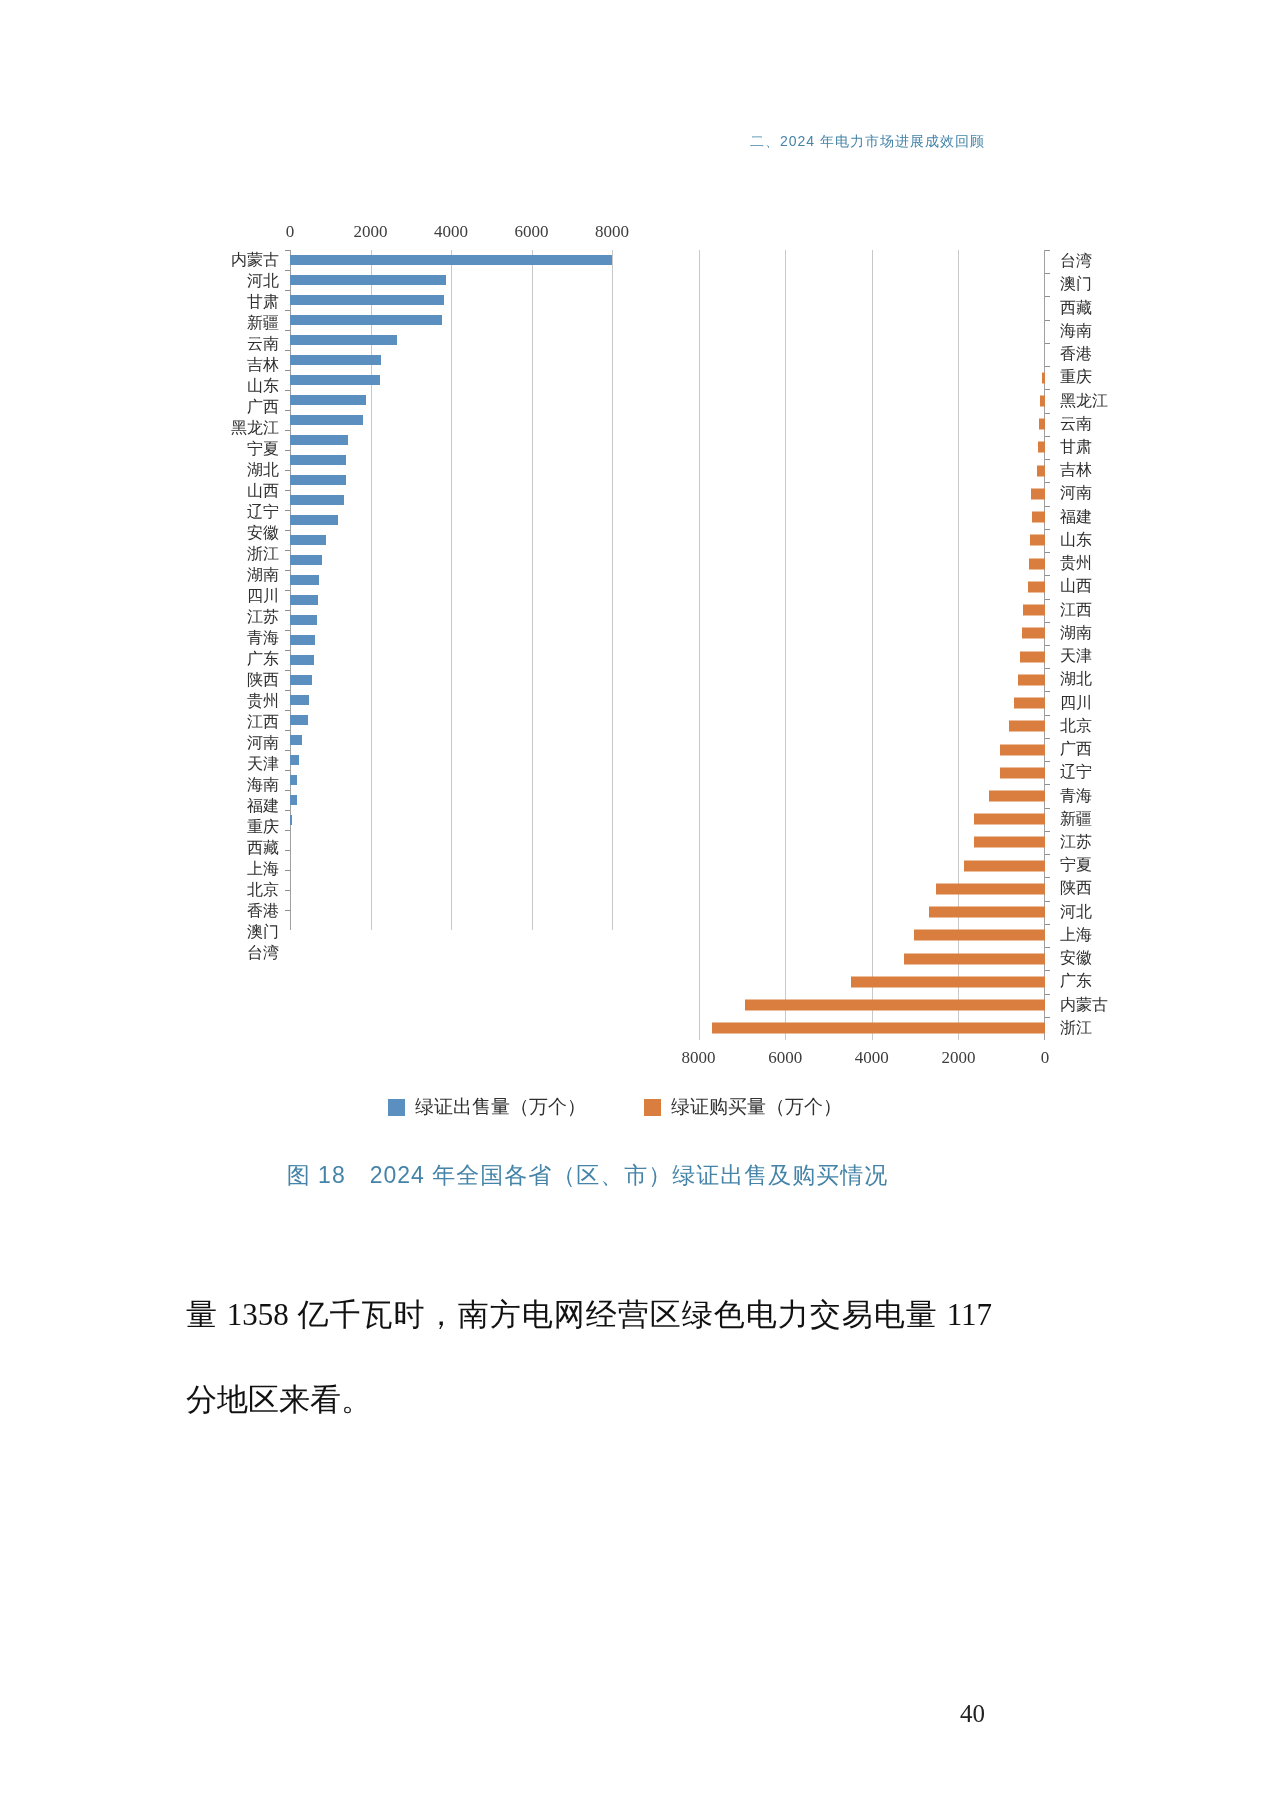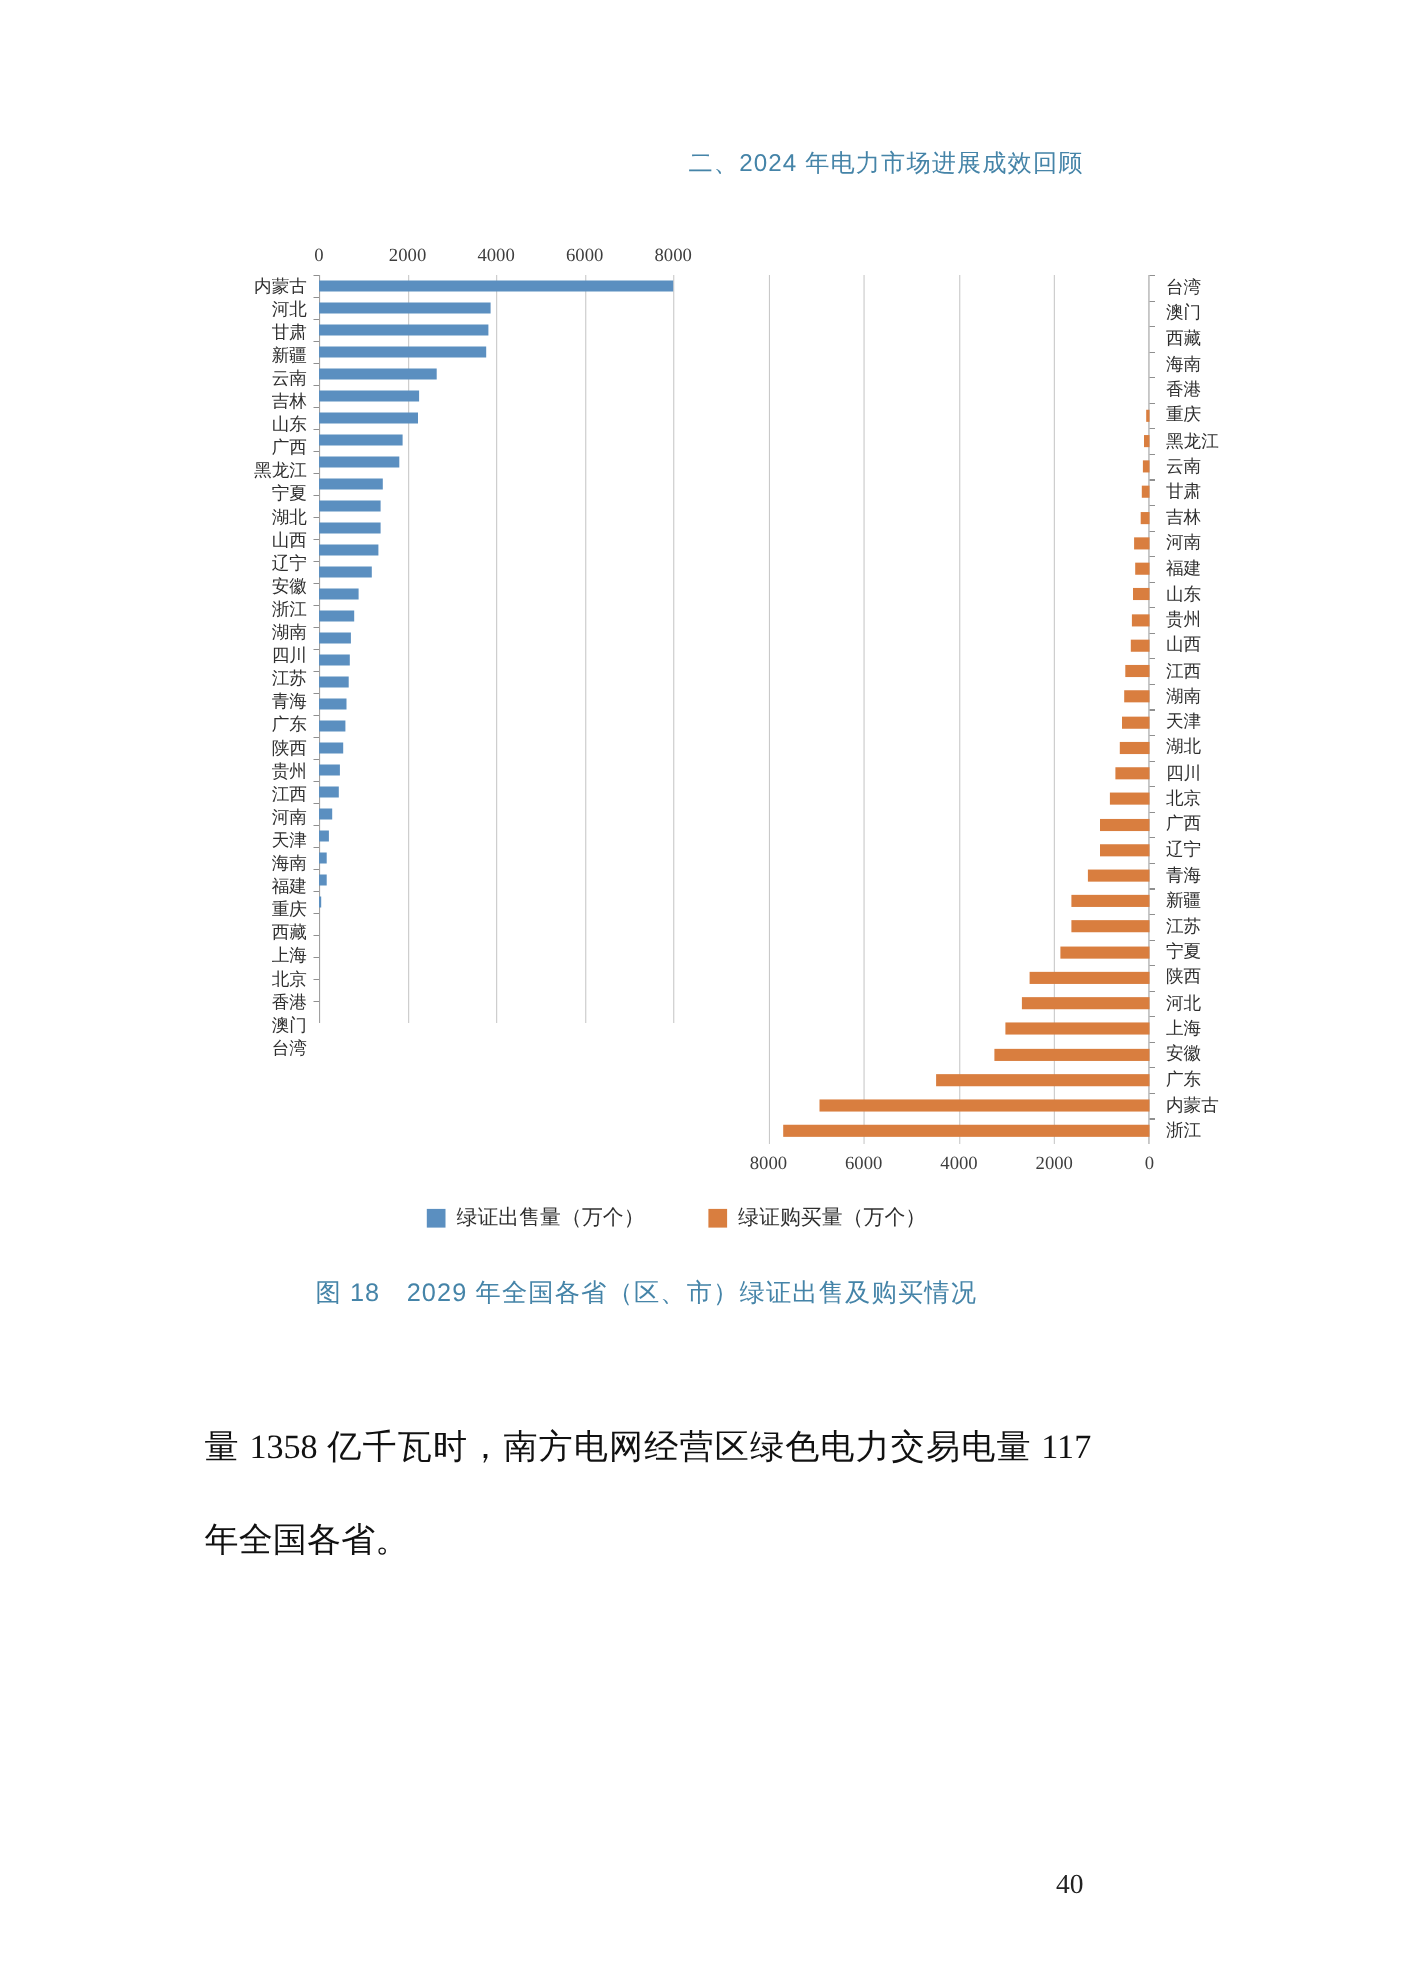--- a/index.html
+++ b/index.html
@@ -4,21 +4,21 @@
 <style>
   * { margin:0; padding:0; box-sizing:border-box; }
   html,body { background:#ffffff; }
   body {
     width:1280px; height:1798px; position:relative; overflow:hidden;
     font-family:"Liberation Serif", serif; color:#1b1b1b;
   }
   .page-header {
     position:absolute; top:133px; left:485px; width:500px;
     text-align:right; font-family:"Liberation Sans", sans-serif;
-    font-size:22px; color:var(--accent,#4584a8); letter-spacing:1px;
+    font-size:14px; color:var(--accent,#4584a8); letter-spacing:1px;
   }
   
   .chart { position:absolute; top:222px; left:185px; width:935px; height:915px; }
   .top-axis   { position:absolute; left:105px; top:0;     width:322px; height:24px; }
   .bottom-axis{ position:absolute; left:427px; top:826px; width:433px; height:24px; }
   .axis-label {
     position:absolute; transform:translateX(-50%);
     font-size:17px; color:#3d3d3d; white-space:nowrap;
   }
   .left-labels {
@@ -392,20 +392,20 @@
       <span class="swatch sell"></span>
       <span>绿证出售量（万个）</span>
     </div>
     <div class="legend-item">
       <span class="swatch buy"></span>
       <span>绿证购买量（万个）</span>
     </div>
   </div>
 </div>
 
-<div class="figure-caption">图 18　2029 年全国各省（区、市）绿证出售及购买情况</div>
+<div class="figure-caption">图 18　2024 年全国各省（区、市）绿证出售及购买情况</div>
 
 <div class="body-text" id="body-text">
     <div class="line fill">量 1358 亿千瓦时，南方电网经营区绿色电力交易电量 117</div>
-    <div class="line">年全国各省。</div>
+    <div class="line">分地区来看。</div>
   </div>
 
 <div class="page-number">40</div>
 
 </body></html>

